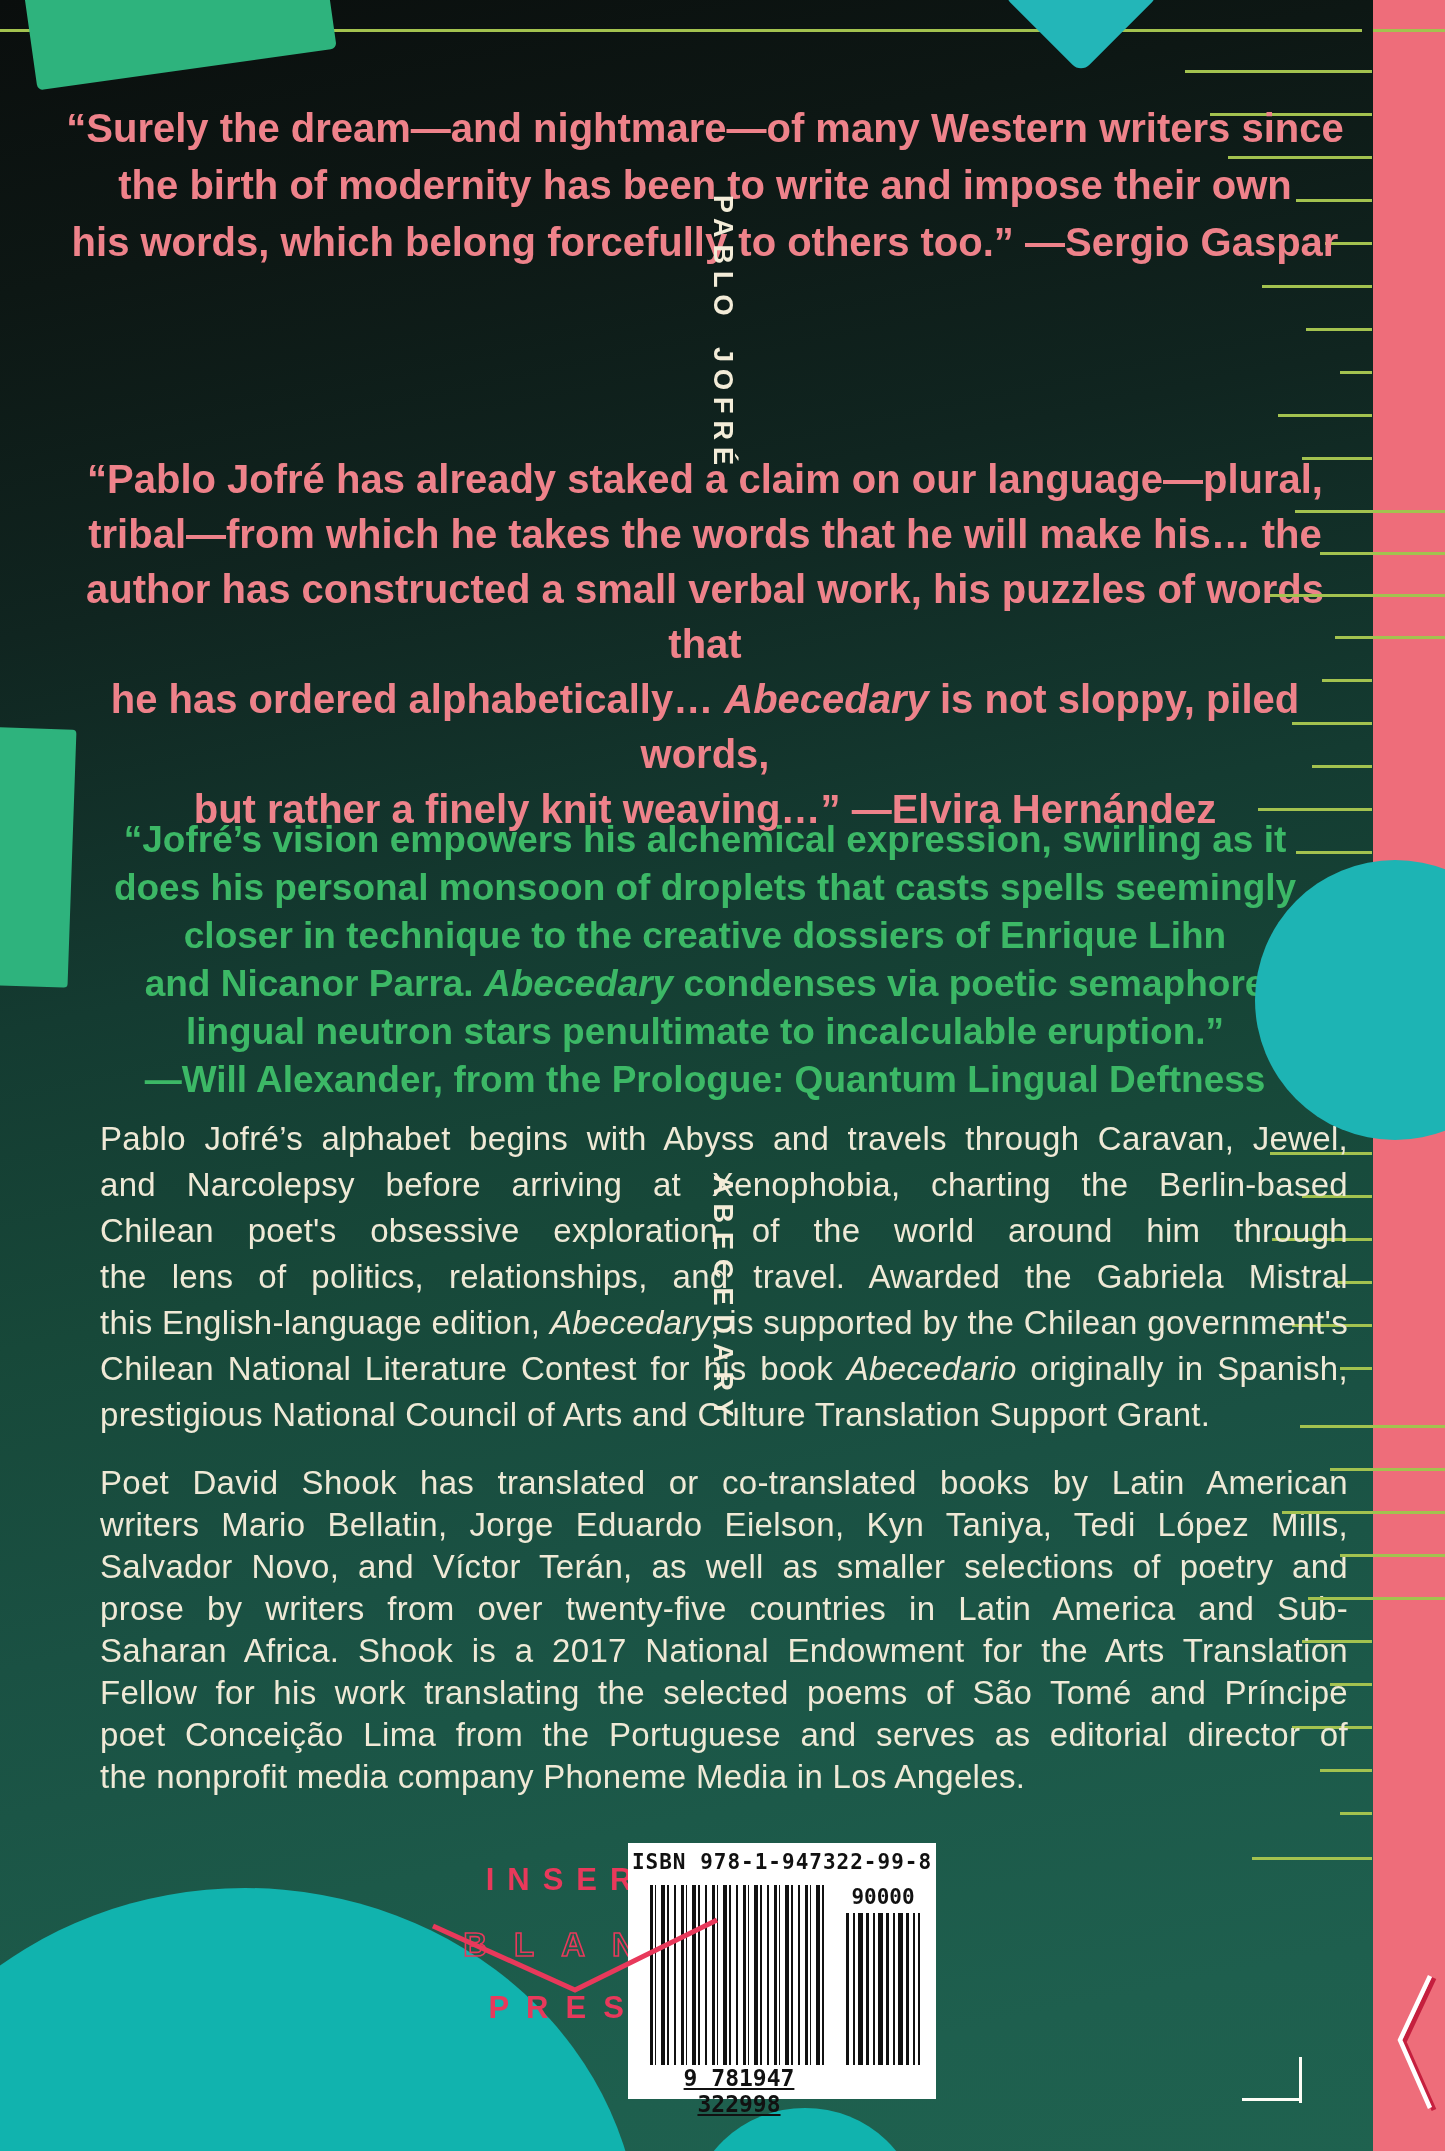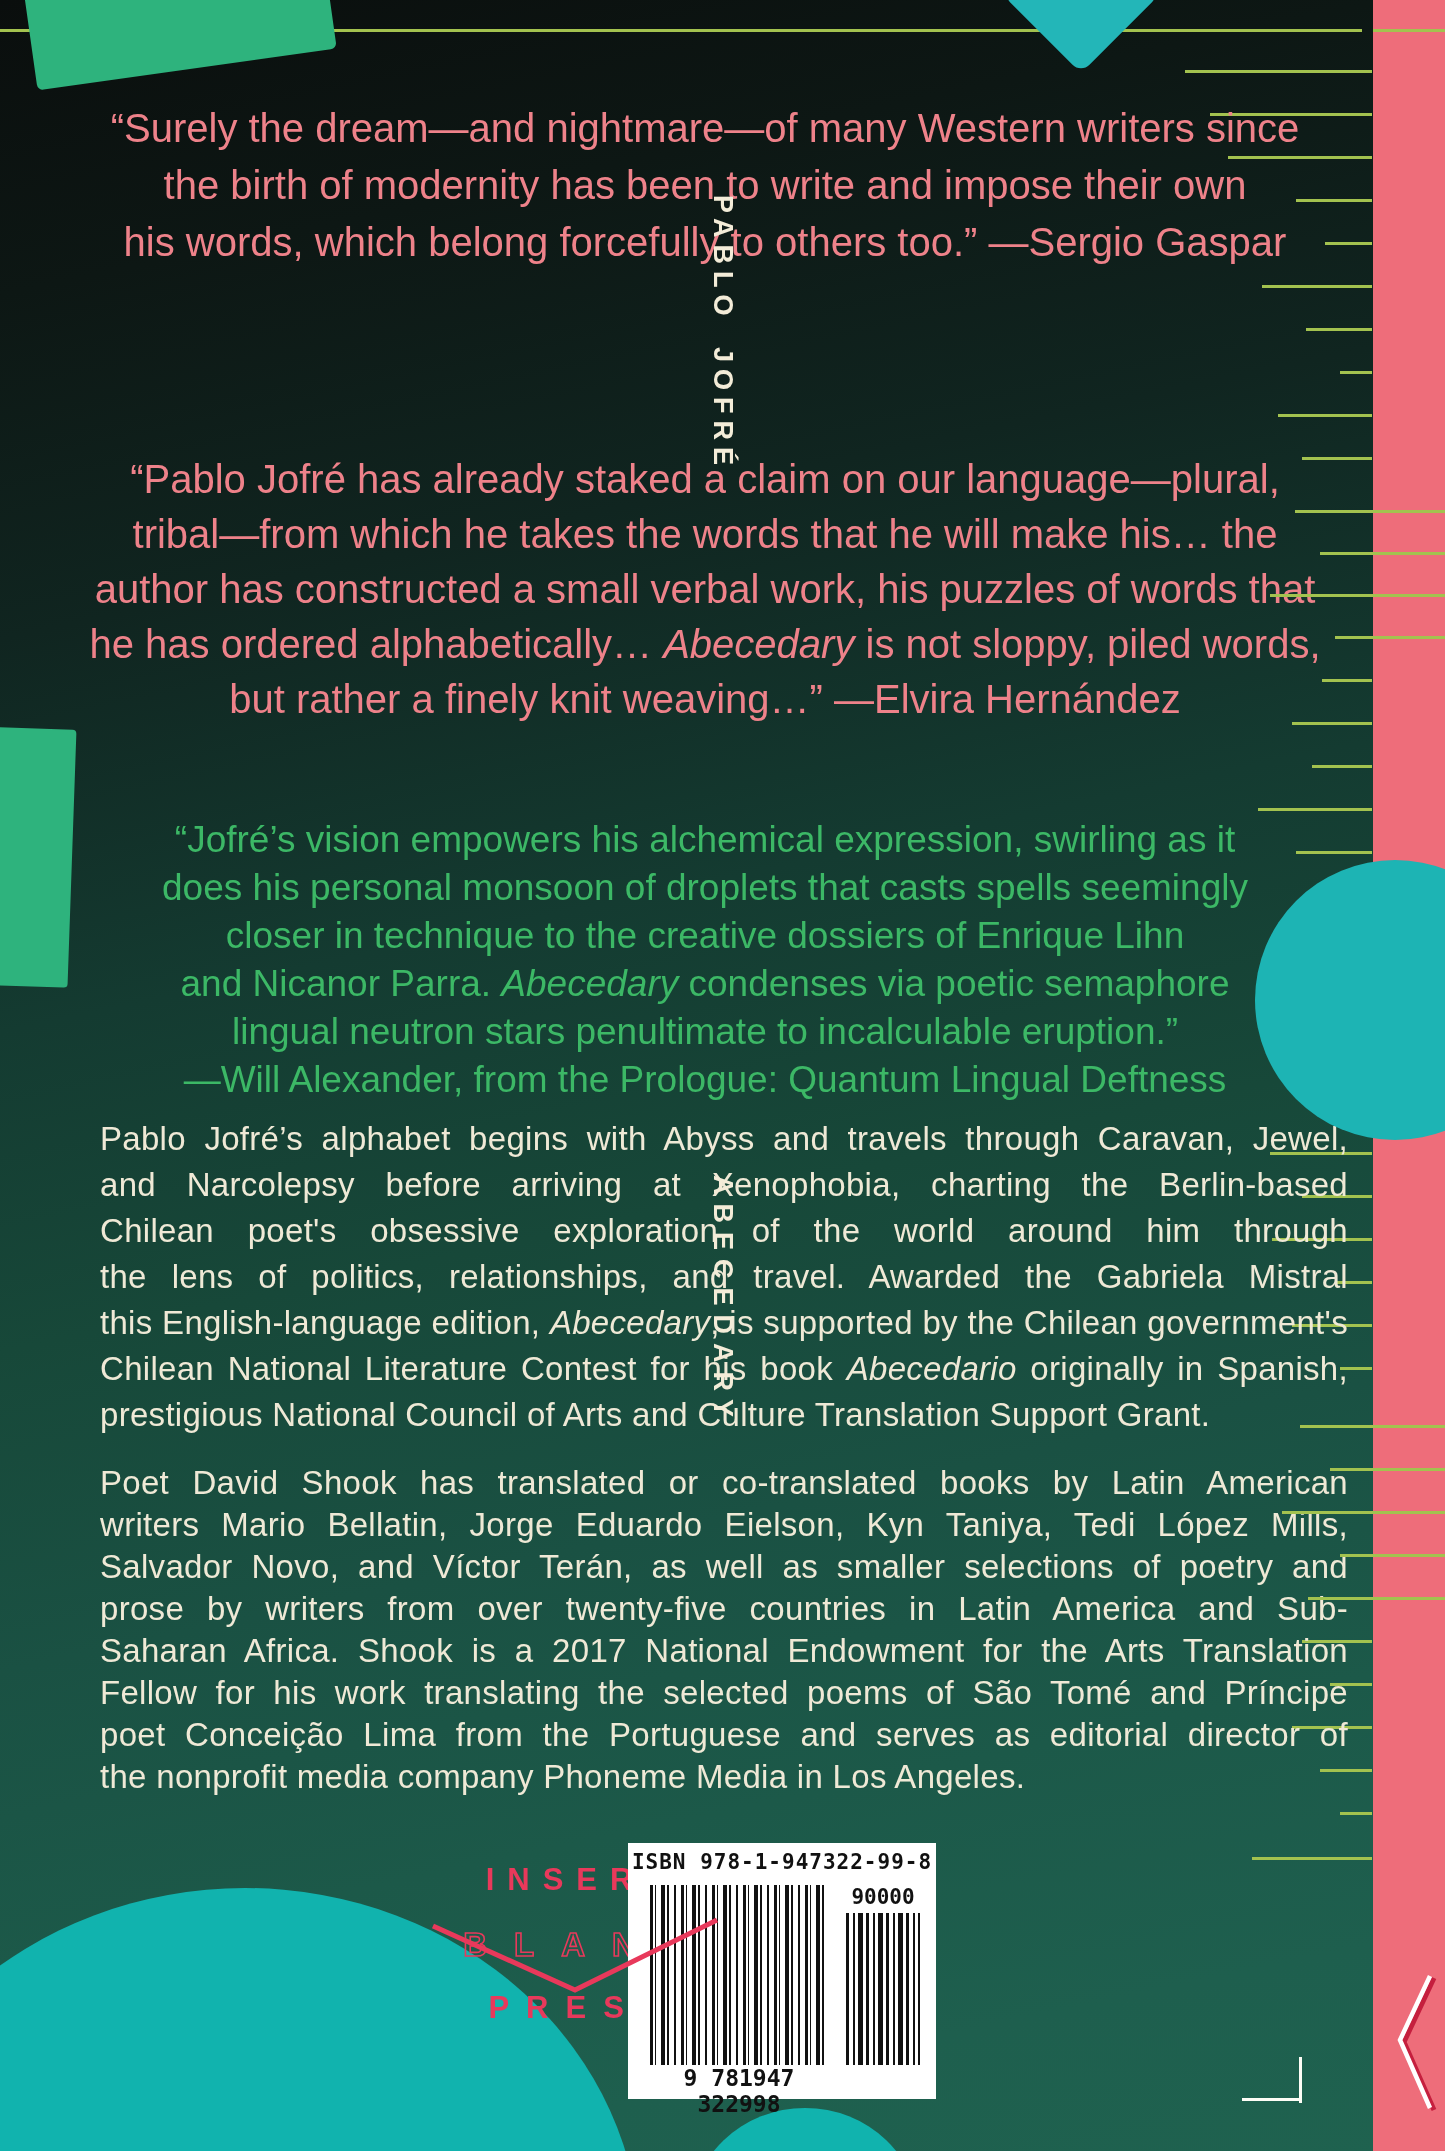--- a/index.html
+++ b/index.html
@@ -15,21 +15,21 @@
   
   .shape{position:absolute;z-index:2;}
   #shape-topleft{left:28px;top:-48px;width:302px;height:118px;background:#2eb37d;transform:rotate(-8deg);border-radius:6px;}
   #shape-diamond{left:1025px;top:-62px;width:112px;height:112px;background:#23b6b8;transform:rotate(45deg);border-radius:12px;}
   #shape-leftrect{left:-32px;top:728px;width:104px;height:258px;background:#2eb37d;transform:rotate(2deg);border-radius:4px;}
   #shape-rightcircle{left:1255px;top:860px;width:280px;height:280px;background:#1db4b4;border-radius:50%;z-index:6;}
   #shape-bottomdome{left:-150px;top:1888px;width:790px;height:900px;background:#11b3ae;border-radius:50% 50% 0 0 / 40% 40% 0 0;}
   #shape-bottomdome2{left:690px;top:2108px;width:230px;height:200px;background:#11b3ae;border-radius:50% 50% 0 0 / 55% 55% 0 0;}
   
   .block{position:absolute;z-index:3;}
-  .quote{text-align:center;}
+  .quote{text-align:center;font-weight:bold;}
   .q-pink{color:#ee828a;}
   .q-green{color:#3cb866;}
   .quote1{left:55px;top:100px;width:1300px;font-size:40px;line-height:57px;}
   .quote2{left:55px;top:452px;width:1300px;font-size:40px;line-height:55px;}
   .quote3{left:90px;top:772px;width:1230px;font-size:37px;line-height:48px;margin-top:44px;}
   .bodytext{color:#efe9d6;left:100px;width:1248px;letter-spacing:0.3px;}
   .para1{top:1116px;font-size:33px;line-height:46px;}
   .para2{top:1462px;font-size:33px;line-height:42px;}
   [data-justify] .line{text-align:justify;text-align-last:justify;}
   [data-justify] .line:last-child{text-align:left;text-align-last:left;}
@@ -50,21 +50,21 @@
     font-weight:bold;font-size:33px;letter-spacing:27px;text-indent:27px;
   }
   #pub-press{margin-top:26px;letter-spacing:17px;text-indent:17px;}
   #pub-strike{position:absolute;left:425px;top:1912px;z-index:4;}
   
   #barcode{left:628px;top:1843px;width:308px;height:256px;background:#fff;z-index:3;color:#111;
     font-family:"DejaVu Sans Mono","Liberation Mono",monospace;}
   #bc-isbn{position:absolute;top:7px;left:0;width:100%;text-align:center;font-size:21px;font-weight:bold;letter-spacing:1px;}
   #bc-main-bars{position:absolute;left:22px;top:42px;width:178px;height:180px;
     background:repeating-linear-gradient(90deg,#111 0 3px,#fff 3px 5px,#111 5px 6px,#fff 6px 11px,#111 11px 15px,#fff 15px 17px,#111 17px 19px,#fff 19px 24px,#111 24px 26px,#fff 26px 31px);}
-  #bc-digits{position:absolute;left:10px;top:222px;width:202px;text-align:center;font-size:23px;font-weight:bold;}
+  #bc-digits{position:absolute;left:10px;top:222px;width:202px;text-align:center;font-size:23px;font-weight:bold;text-decoration:underline;}
   #bc-addon-label{position:absolute;left:212px;top:42px;width:86px;text-align:center;font-size:21px;font-weight:bold;}
   #bc-addon-bars{position:absolute;left:218px;top:70px;width:74px;height:152px;
     background:repeating-linear-gradient(90deg,#111 0 3px,#fff 3px 7px,#111 7px 9px,#fff 9px 12px,#111 12px 17px,#fff 17px 20px);}
   
   #chevron{left:1385px;top:1968px;z-index:7;}
   #white-tick-v{left:1299px;top:2057px;width:3px;height:46px;background:#fdfdf6;z-index:3;}
   #white-tick-h{left:1242px;top:2098px;width:60px;height:3px;background:#fdfdf6;z-index:3;}
   i{font-style:italic;}
 </style>
 </head>

